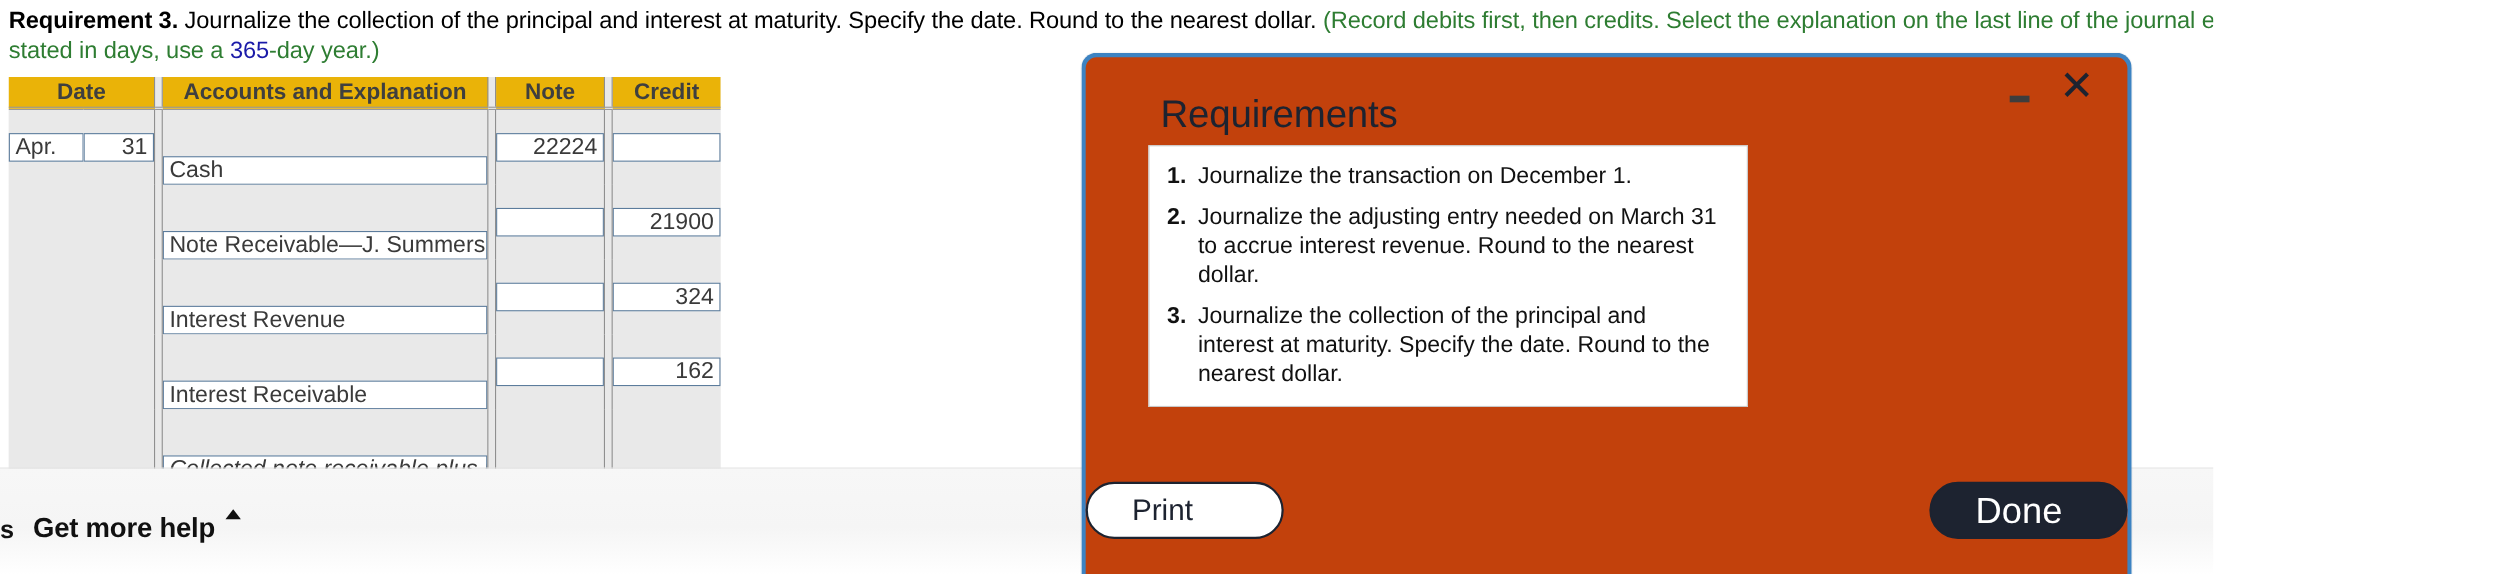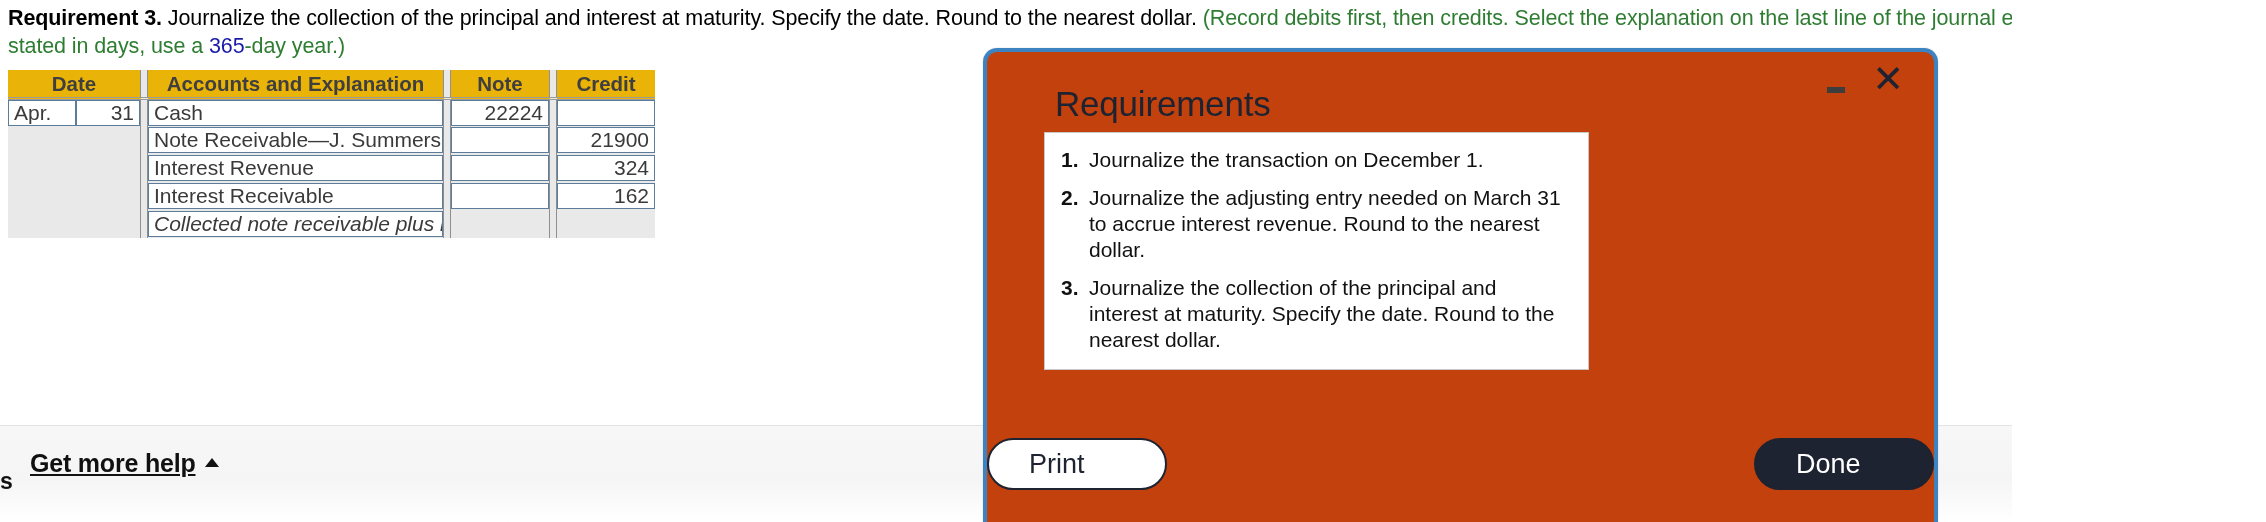--- a/index.html
+++ b/index.html
@@ -70,21 +70,21 @@
     color: #3a3a3a;
     padding: 1px 5px;
     box-sizing: content-box;
     white-space: nowrap;
     overflow: hidden;
   }
   .cellbox.right { text-align: right; }
   .cellbox.italic { font-style: italic; }
   .col-month { width: 56px; }
   .col-day   { width: 52px; }
-  .col-acct  { width: 283px; }
+  .col-acct  { width: 283px; margin-top: 42px; }
   .col-amt   { width: 86px; }
   .blankcell { background: #e9e9e9; height: 28px; }
 
   
   #bottom-bar {
     position: absolute;
     left: 0;
     top: 425px;
     width: 2266px;
     height: 97px;
@@ -95,30 +95,29 @@
     position: absolute;
     left: 0px;
     top: 42px;
     font-size: 23px;
     font-weight: bold;
     color: #111;
   }
   #get-more-help {
     position: absolute;
     left: 30px;
-    top: 23px;
+    top: 40px;
     font-size: 25px;
     font-weight: bold;
     color: #111111;
     letter-spacing: -0.2px;
     cursor: pointer;
     display: flex;
-    align-items: center;
+    align-items: flex-start;
     gap: 9px;
-    text-decoration: underline;
   }
   #get-more-help .caret {
     display: inline-block;
     width: 0; height: 0;
     border-left: 7px solid transparent;
     border-right: 7px solid transparent;
     border-bottom: 9px solid #111111;
     margin-top: -3px;
   }
 
@@ -218,21 +217,21 @@
     cursor: pointer;
   }
   #btn-done {
     height: 52px;
     min-width: 180px;
     padding: 0 40px;
     border: 2.5px solid #1d2330;
     border-radius: 30px;
     background: #1d2330;
     color: #ffffff;
-    font-size: 27px;
+    font-size: 33px;
     line-height: 48px;
     box-sizing: border-box;
     cursor: pointer;
   }
 </style>
 </head>
 <body>
 
 <div id="root">
 

